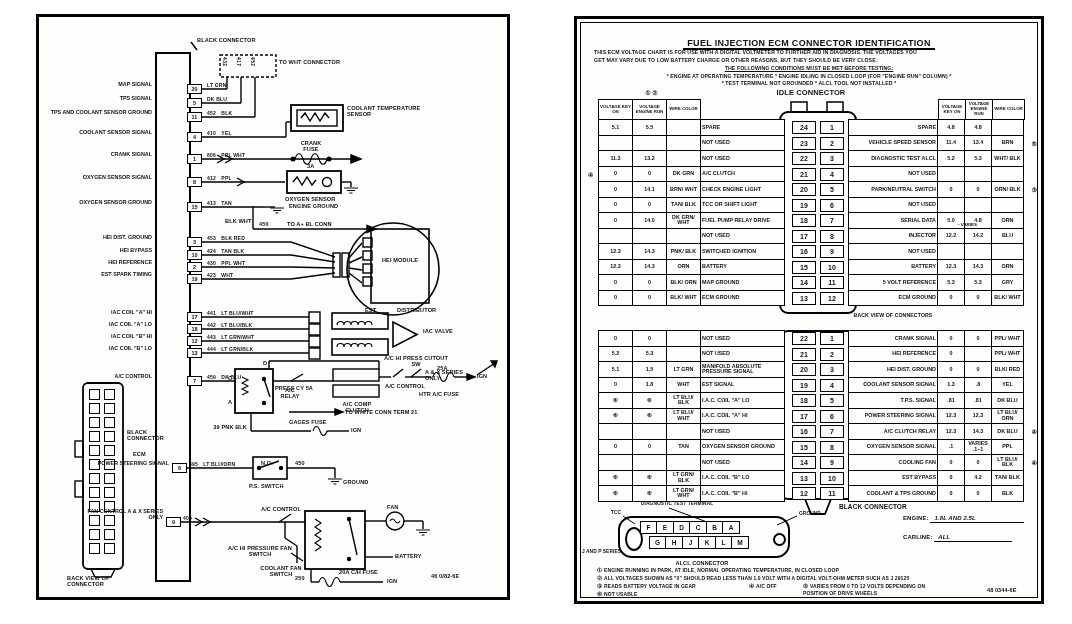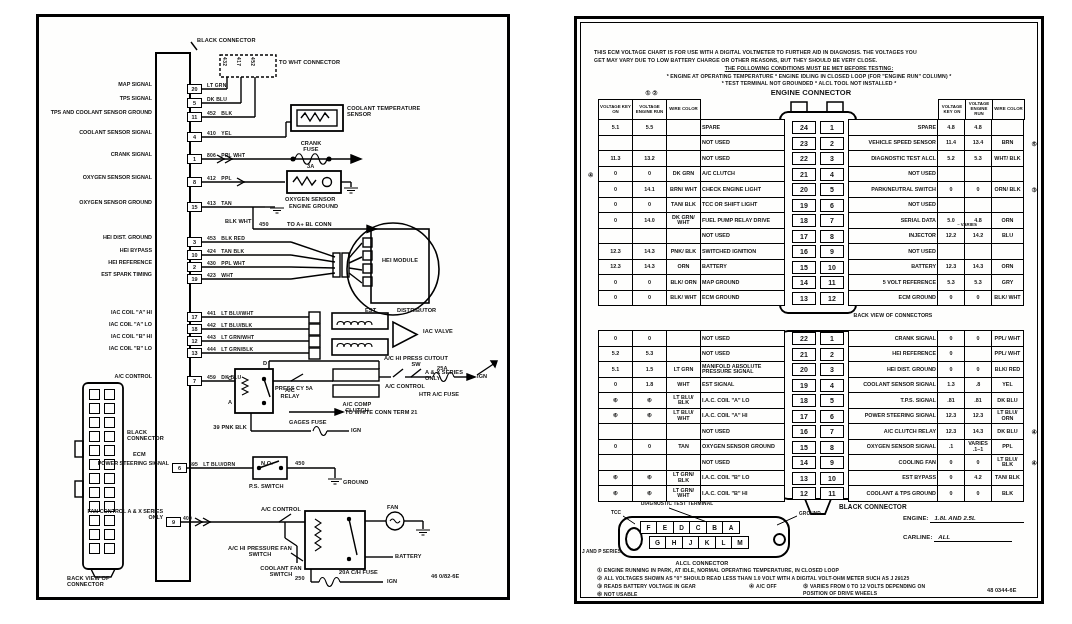--- a/index.html
+++ b/index.html
@@ -347,27 +347,30 @@
       <rect x="196" y="358" width="8" height="15" stroke-width="1.5"></rect>
         <rect x="196" y="412" width="8" height="15" stroke-width="1.5"></rect>
       <path d="M228,480 L254,480 L248,495 L234,495 Z" stroke-width="1.8"></path>
       <line x1="92" y1="489" x2="130" y2="503" stroke-width="1"></line>
       <line x1="46" y1="497" x2="58" y2="505" stroke-width="1"></line>
       <line x1="220" y1="497" x2="200" y2="506" stroke-width="1"></line>
       <rect x="42" y="498" width="170" height="40" rx="13" stroke-width="2"></rect>
     </g>
   </svg>
 
+  <div class="abs ctr" style="left:0;top:13px;width:464px">
+    <span style="font-size:9px;font-weight:bold;border-bottom:2px solid #000;padding:0 4px;letter-spacing:.3px">FUEL INJECTION ECM CONNECTOR IDENTIFICATION</span>
+  </div>
   <div class="dlab" style="left:17px;top:31px;width:436px;font-size:5.2px">THIS ECM VOLTAGE CHART IS FOR USE WITH A DIGITAL VOLTMETER TO FURTHER AID IN DIAGNOSIS. THE VOLTAGES YOU</div>
   <div class="dlab" style="left:17px;top:38.5px;width:436px;font-size:5.2px">GET MAY VARY DUE TO LOW BATTERY CHARGE OR OTHER REASONS, BUT THEY SHOULD BE VERY CLOSE.</div>
   <div class="dlab ctr" style="left:0;top:47px;width:464px;font-size:5.2px;text-decoration:underline">THE FOLLOWING CONDITIONS MUST BE MET BEFORE TESTING:</div>
   <div class="dlab ctr" style="left:0;top:55px;width:464px;font-size:5.2px">* ENGINE AT OPERATING TEMPERATURE  * ENGINE IDLING IN CLOSED LOOP (FOR "ENGINE RUN" COLUMN) *</div>
   <div class="dlab ctr" style="left:0;top:62px;width:464px;font-size:5.2px">* TEST TERMINAL NOT GROUNDED  * ALCL TOOL NOT INSTALLED *</div>
 
-  <div class="dlab ctr" style="left:152px;top:70px;width:164px;font-size:7.5px">ENGINE CONNECTOR</div>
+  <div class="dlab ctr" style="left:152px;top:70px;width:164px;font-size:7.5px">IDLE CONNECTOR</div>
   <div class="dlab ctr" style="left:57px;top:71px;width:35px;font-size:6px">① ②</div>
 
   <div class="hrow" style="left:22px;top:80px">
     <div class="hc w1">VOLTAGE KEY ON</div>
     <div class="hc w2">VOLTAGE ENGINE RUN</div>
     <div class="hc w3">WIRE COLOR</div>
   </div>
   <div class="hrow" style="left:362px;top:80px">
     <div class="hc rk">VOLTAGE KEY ON</div>
     <div class="hc rr">VOLTAGE ENGINE RUN</div>

